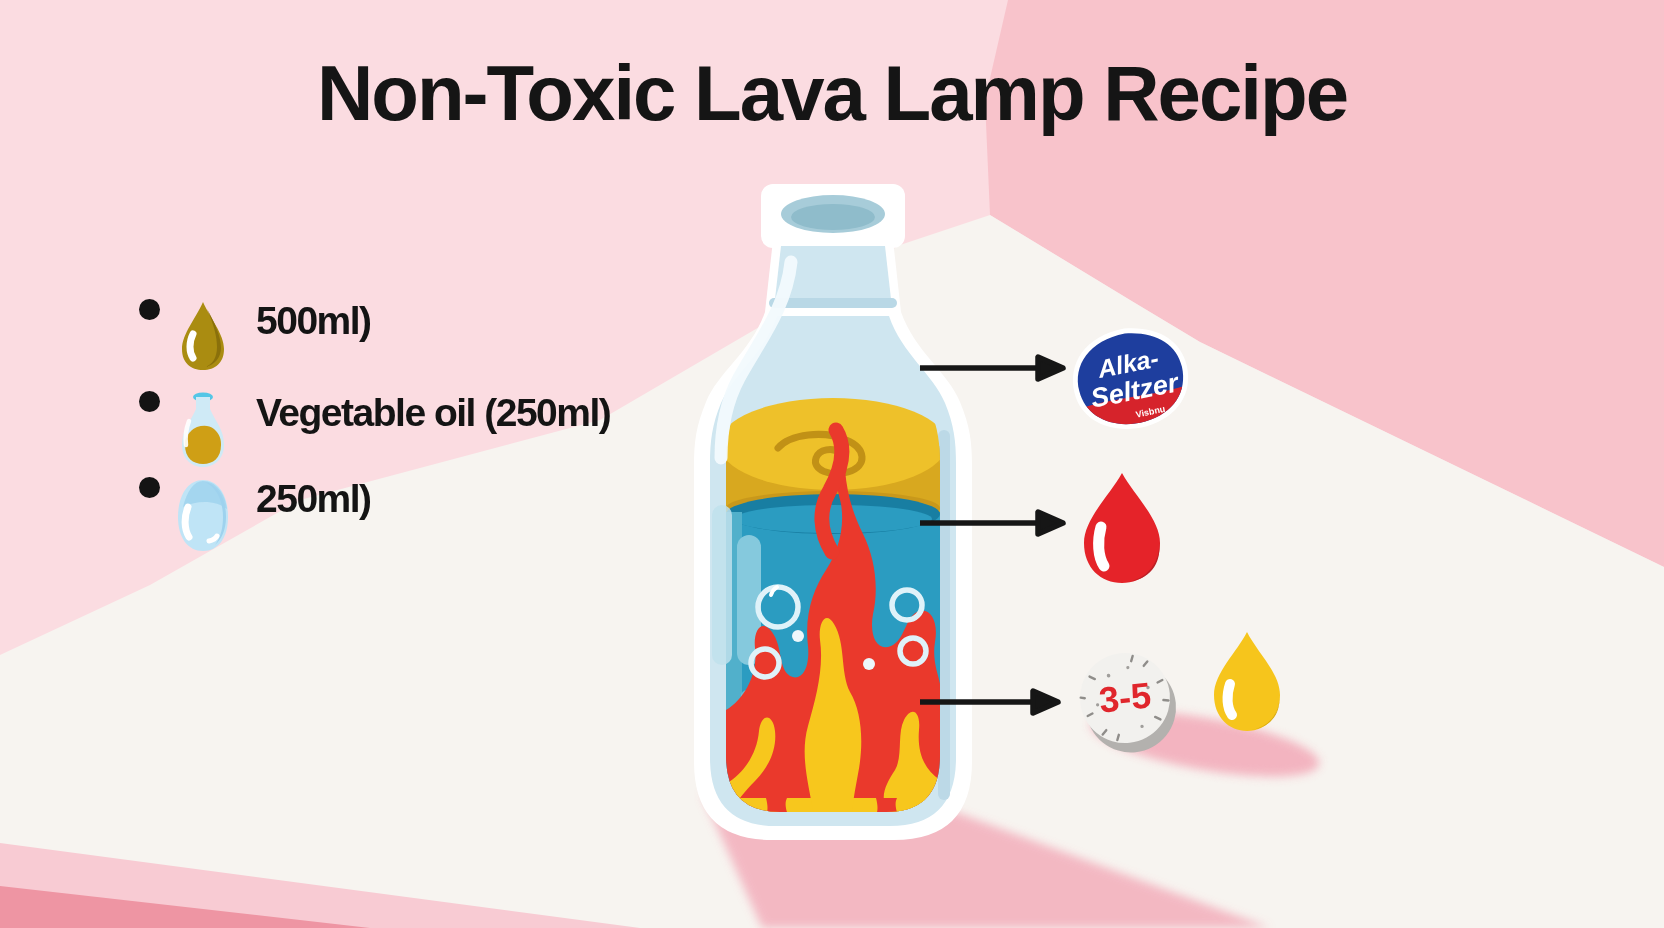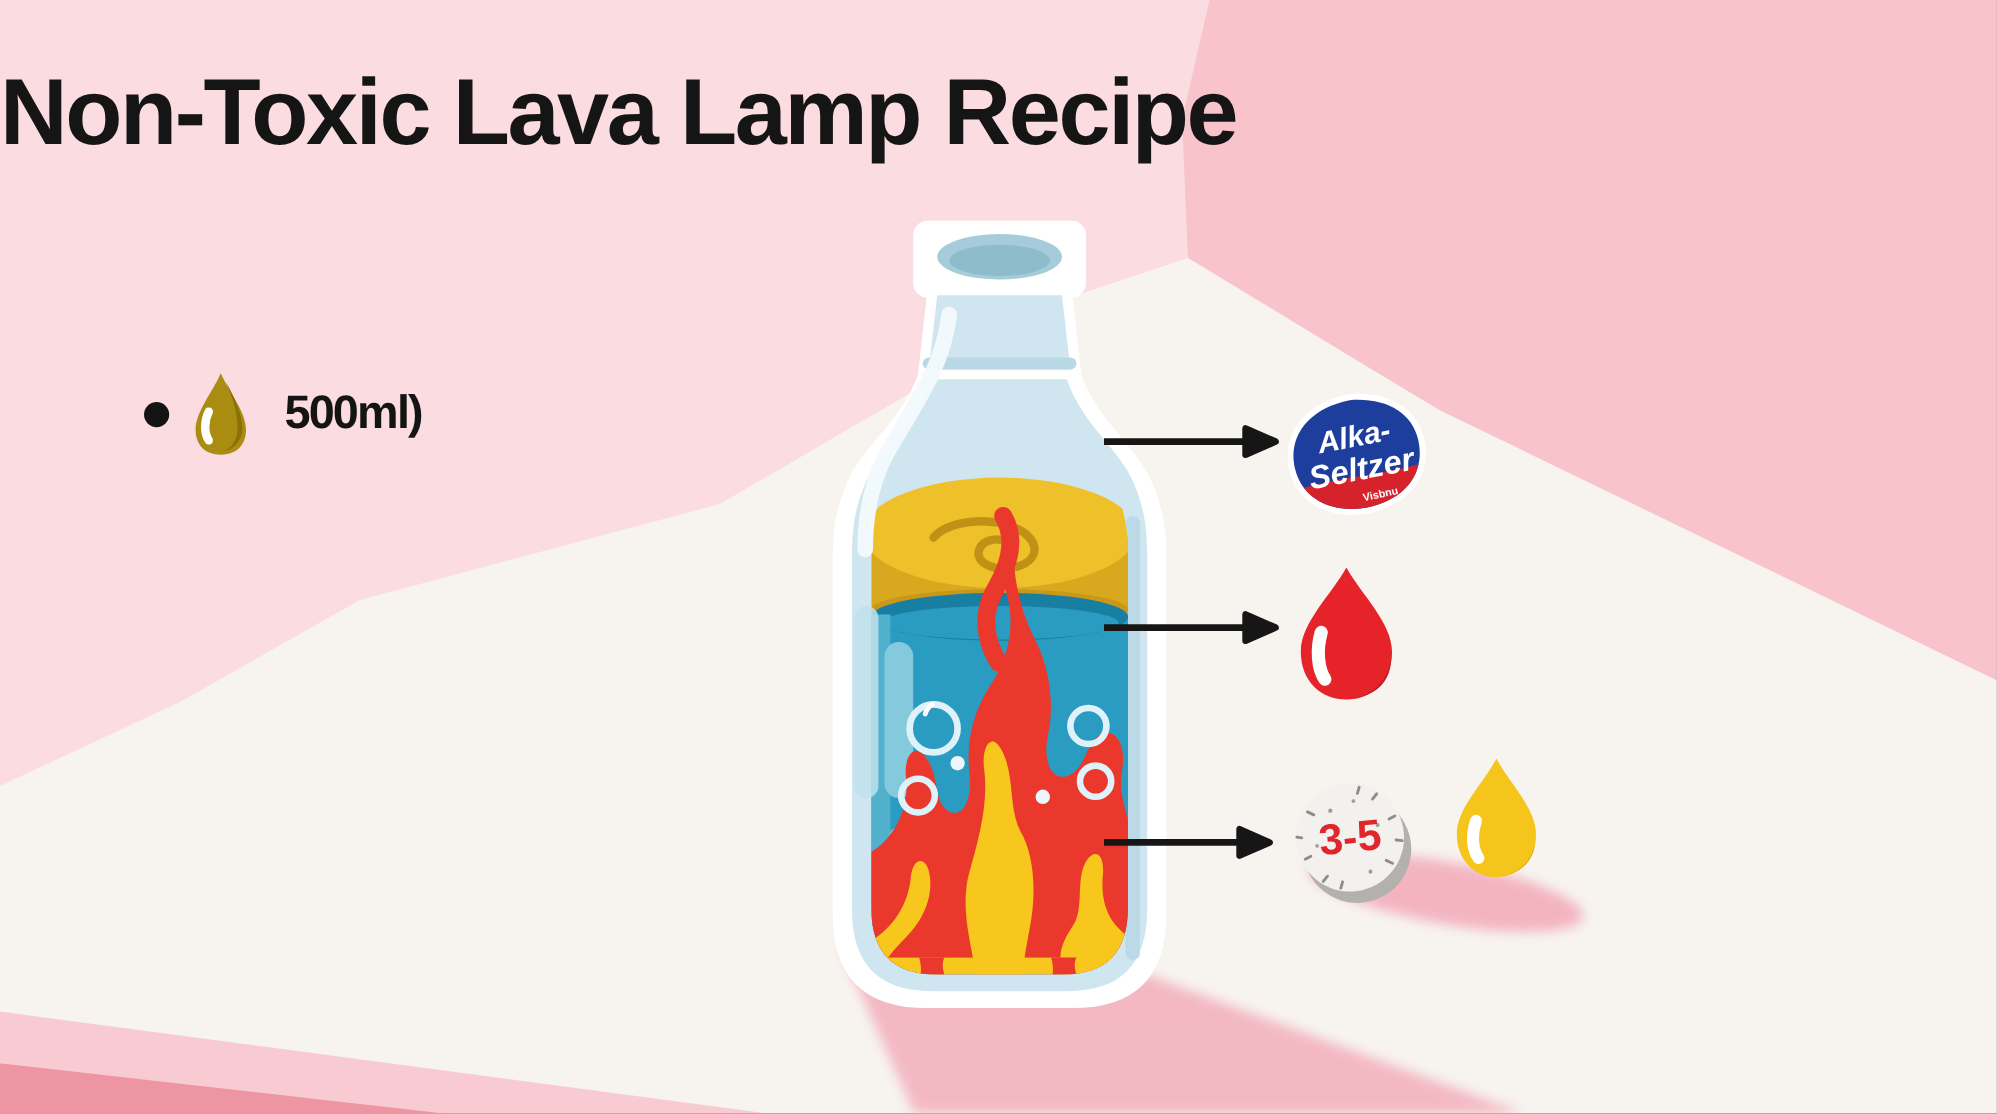--- a/index.html
+++ b/index.html
@@ -20,27 +20,28 @@
   .band-light{
     background:#f8cbd3;
     clip-path:polygon(0 843px,640px 928px,0 928px);
   }
   .band-dark{
     background:#ee95a3;
     clip-path:polygon(0 886px,370px 928px,0 928px);
   }
   .title{
     position:absolute;left:0;right:0;top:48px;margin:0;
+    text-align:center;
     font-size:78px;font-weight:bold;letter-spacing:-2px;
     color:#151515;
   }
   .art{position:absolute;left:0;top:0;}
   .row{
-    position:absolute;left:108px;height:92px;width:640px;
-    display:flex;align-items:center;
+    position:absolute;left:127px;height:92px;width:640px;
+    display:flex;align-items:flex-start;
   }
   .row .dot{
     width:21px;height:21px;border-radius:50%;background:#141414;
     margin-left:12px;flex:0 0 auto;
   }
   .row .icon-box{
     width:86px;flex:0 0 auto;display:flex;justify-content:center;align-items:center;
   }
   .row .label{
     margin-left:10px;
@@ -226,17 +227,43 @@
     <span class="icon-box">
       <svg width="46" height="74" viewBox="0 0 46 74">
         <path d="M23,3 C30,19 44,35 44,50 C44,64 35,71 23,71 C11,71 2,64 2,50 C2,35 16,19 23,3 Z" fill="#aa8c11"></path>
         <path d="M25,68 C35,66 41,58 41,49 C41,38 35,24 27,10 C34,26 37,38 37,48 C37,59 32,66 25,68 Z" fill="#8a700b"></path>
         <path d="M13,35 C9,43 9,53 13,59" stroke="#ffffff" stroke-width="7" fill="none" stroke-linecap="round"></path>
       </svg>
     </span>
     <span class="label">500ml)</span>
   </div>
 
-
+  <div class="row" style="top:391px">
+    <span class="dot"></span>
+    <span class="icon-box">
+      <svg width="52" height="80" viewBox="0 0 52 80">
+        <ellipse cx="26" cy="6" rx="10" ry="4.5" fill="#54c6e6"></ellipse>
+        <rect x="19" y="6" width="14" height="13" fill="#cfeaf6"></rect>
+        <path d="M19,18 C14,30 5,38 5,54 C5,69 16,76 26,76 C36,76 47,69 47,54 C47,38 38,30 33,18 Z" fill="#cfeaf6"></path>
+        <path d="M8,50 C10,43 15,38 20,36 C26,34 32,34 37,38 C43,43 44,49 44,54 C44,67 36,73 26,73 C16,73 8,67 8,54 Z" fill="#cf9f15"></path>
+        <path d="M12,30 C9,38 8,46 9,54" stroke="#ffffff" stroke-width="4.5" fill="none" stroke-linecap="round" opacity="0.9"></path>
+      </svg>
+    </span>
+    <span class="label">Vegetable oil (250ml)</span>
+  </div>
+
+  <div class="row" style="top:477px">
+    <span class="dot"></span>
+    <span class="icon-box">
+      <svg width="56" height="78" viewBox="0 0 56 78">
+        <path d="M28,3 C43,3 53,18 53,40 C53,61 43,74 28,74 C13,74 3,61 3,40 C3,18 13,3 28,3 Z" fill="#bfe4f6"></path>
+        <path d="M30,5 C43,8 51,21 51,40 C51,52 47,62 40,68 C46,60 48,50 48,40 C48,23 41,10 30,5 Z" fill="#9ed2ee"></path>
+        <path d="M28,4 C40,4 50,15 52,32 C42,24 24,22 8,30 C12,14 19,4 28,4 Z" fill="#9ed2ee" opacity="0.8"></path>
+        <path d="M13,30 C9,40 9,52 14,60" stroke="#ffffff" stroke-width="7" fill="none" stroke-linecap="round"></path>
+        <path d="M34,64 a12,8 0 0 0 8,-5" stroke="#ffffff" stroke-width="5" fill="none" stroke-linecap="round"></path>
+      </svg>
+    </span>
+    <span class="label">250ml)</span>
+  </div>
 
 
 
 </div>
 
 </body></html>

